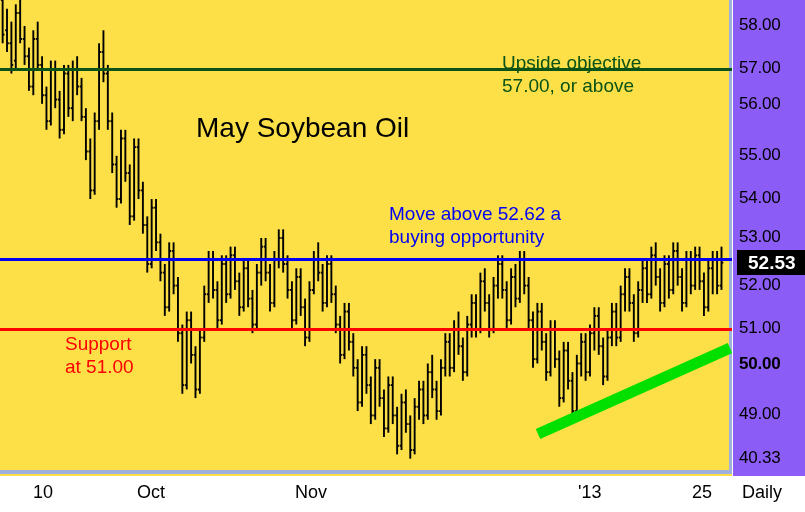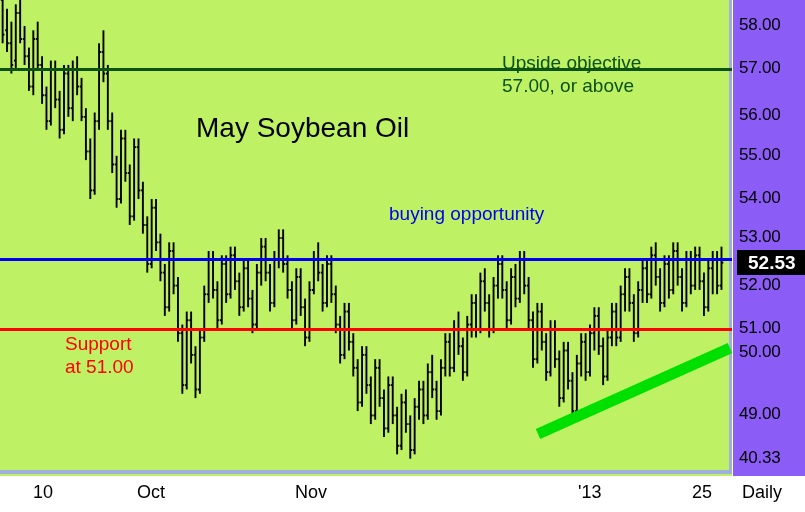--- a/index.html
+++ b/index.html
@@ -1,21 +1,21 @@
 <!DOCTYPE html>
 <html><head>
 <meta charset="utf-8">
 <style>
   html,body{margin:0;padding:0;background:#ffffff;}
   body{width:805px;height:512px;overflow:hidden;
        font-family:"Liberation Sans","DejaVu Sans",sans-serif;}
   #root{position:relative;width:805px;height:512px;background:#ffffff;}
 
   
-  #plot{position:absolute;left:0;top:0;width:732px;height:476px;overflow:hidden;background:#bef264;}
+  #plot{position:absolute;left:0;top:0;width:732px;height:476px;overflow:hidden;background:#fde047;}
   #axis-v{position:absolute;left:729px;top:0;width:4px;height:474px;background:#9fb0dc;}
   #axis-h{position:absolute;left:0;top:470px;width:732px;height:4px;background:#9fb0dc;}
 
   
   #pricescale{position:absolute;left:733px;top:0;width:72px;height:476px;background:#8b5cf6;}
   .ptick{position:absolute;left:6px;font-size:17px;color:#000;letter-spacing:-0.2px;white-space:nowrap;}
 
   
   #pricebadge{position:absolute;left:737px;top:249px;height:25px;
               background:#000;color:#fff;font-size:19px;font-weight:bold;
@@ -556,44 +556,45 @@
     <svg id="trendline" viewBox="0 0 732 476" preserveAspectRatio="none">
       <line id="trendseg" stroke="#00e000" stroke-width="11" stroke-linecap="butt" x1="538" y1="434" x2="730" y2="348"></line>
     </svg>
 
     <div class="anno" id="anno-upside">
       <div>Upside objective</div>
       <div>57.00, or above</div>
     </div>
 
     <div class="anno" id="anno-move">
+      <div>Move above 52.62 a</div>
       <div>buying opportunity</div>
     </div>
 
     <div class="anno" id="anno-supp">
       <div>Support</div>
       <div>at 51.00</div>
     </div>
 
     <div id="chart-title">May Soybean Oil</div>
 
     <div id="axis-v"></div>
     <div id="axis-h"></div>
   </div>
 
   <div id="pricescale">
       <div class="ptick" style="top: 14.9636px;">58.00</div>
       <div class="ptick" style="top: 58.2364px;">57.00</div>
-      <div class="ptick" style="top: 105px;">56.00</div>
+      <div class="ptick" style="top: 94px;">56.00</div>
       <div class="ptick" style="top: 144.782px;">55.00</div>
       <div class="ptick" style="top: 188.055px;">54.00</div>
       <div class="ptick" style="top: 227px;">53.00</div>
       <div class="ptick" style="top: 274.6px;">52.00</div>
       <div class="ptick" style="top: 317.873px;">51.00</div>
-      <div class="ptick" style="top: 342px;">50.00</div>
+      <div class="ptick" style="top: 354px; font-weight: bold;">50.00</div>
       <div class="ptick" style="top: 404.418px;">49.00</div>
       <div class="ptick" style="top: 447.691px;">40.33</div>
     </div>
   <div id="pricebadge" style="top: 249.665px;">52.53</div>
 
   <div id="timescale">
     <div class="ttick" id="tick-daily" style="left: 742px;">Daily</div>
   <div class="ttick" style="left: 25px; margin-left: 8px;">10</div>
       <div class="ttick" style="left: 137px;">Oct</div>
       <div class="ttick" style="left: 295px;">Nov</div>

